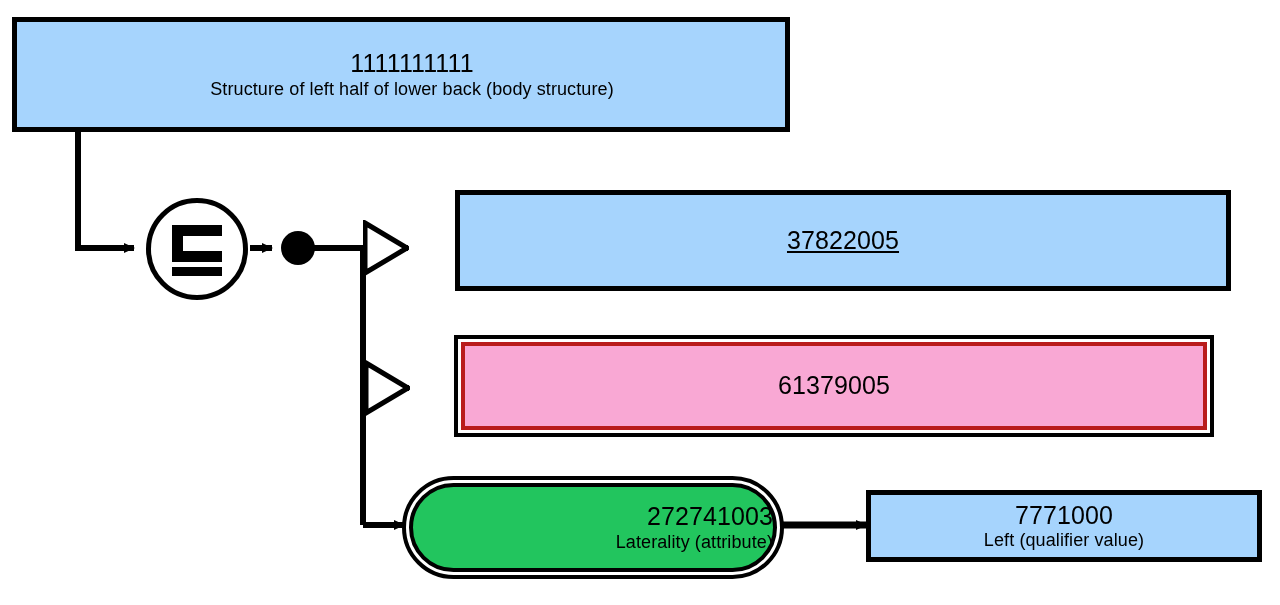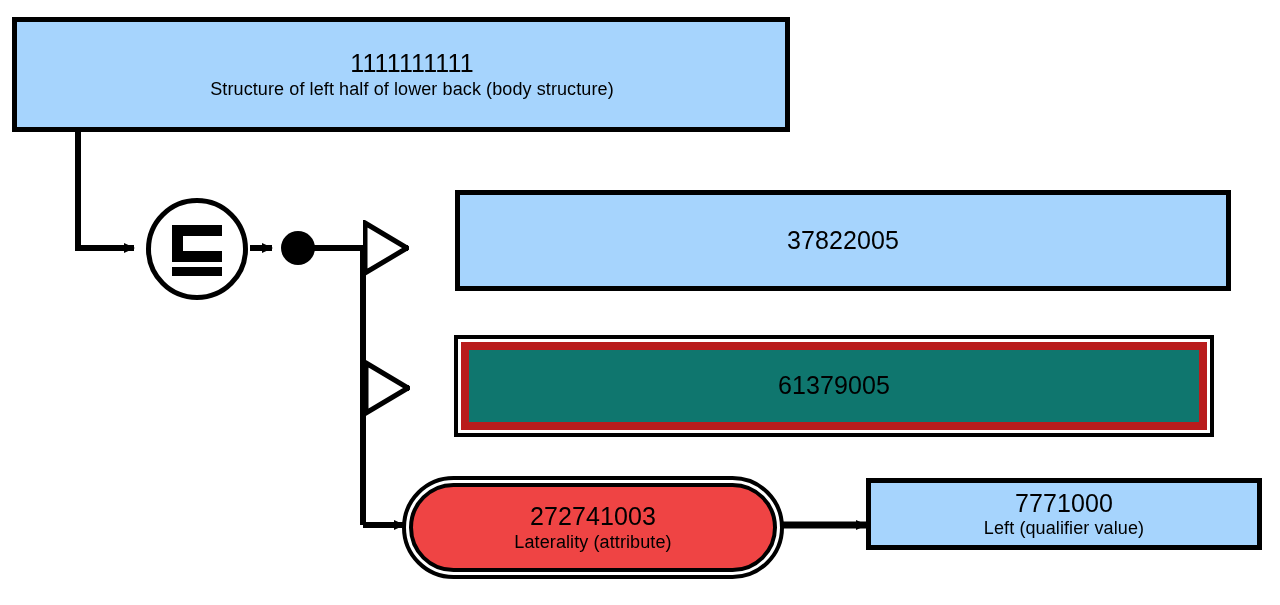--- a/index.html
+++ b/index.html
@@ -46,32 +46,33 @@
     font-size: 18px;
     letter-spacing: 0.1px;
   }
   
   .concept-box {
     border: 5px solid #000000;
     background: #a6d4fd;
   }
   
   .concept-box-double {
-    border: 8px solid #b91c1c;
+    border: 4px solid #b91c1c;
     outline: 4px solid #000000;
     outline-offset: 3px;
-    background: #0f766e;
+    background: #f9a8d4;
   }
   
   .attribute-pill {
     border: 4px solid #000000;
     outline: 4px solid #000000;
     outline-offset: 3px;
     border-radius: 999px;
-    background: #ef4444;
+    background: #22c55e;
+    align-items: flex-end;
   }
   
   .status-circle {
     position: absolute;
     box-sizing: border-box;
     border: 5px solid #000000;
     border-radius: 50%;
     background: #ffffff;
     display: flex;
     align-items: center;
@@ -128,31 +129,31 @@
       <rect x="4" y="4" width="50" height="11" fill="#000000"></rect>
       <rect x="4" y="4" width="11" height="37" fill="#000000"></rect>
       <rect x="4" y="30" width="50" height="11" fill="#000000"></rect>
 
       <rect x="4" y="46" width="50" height="9" fill="#000000"></rect>
     </svg>
   </div>
 
   <div class="role-group-dot" style="left:281px; top:231px; width:34px; height:34px;"></div>
 
-  <div class="node concept-box" style="left:455px; top:190px; width:776px; height:101px;">
+  <div class="node concept-box" style="left:455px; top:190px; width:776px; height:101px;text-decoration:underline;">
     <div class="node-id">37822005</div>
   </div>
 
   <div class="node concept-box-double" style="left:461px; top:342px; width:746px; height:88px;">
     <div class="node-id">61379005</div>
   </div>
 
   <div class="node attribute-pill" style="left:409px; top:483px; width:368px; height:89px;">
     <div class="node-id">272741003</div>
     <div class="node-term">Laterality (attribute)</div>
   </div>
 
-  <div class="node concept-box" style="left:866px; top:478px; width:396px; height:72px;">
+  <div class="node concept-box" style="left:866px; top:490px; width:396px; height:72px;">
     <div class="node-id">7771000</div>
     <div class="node-term">Left (qualifier value)</div>
   </div>
 
 </div>
 
 </body></html>

